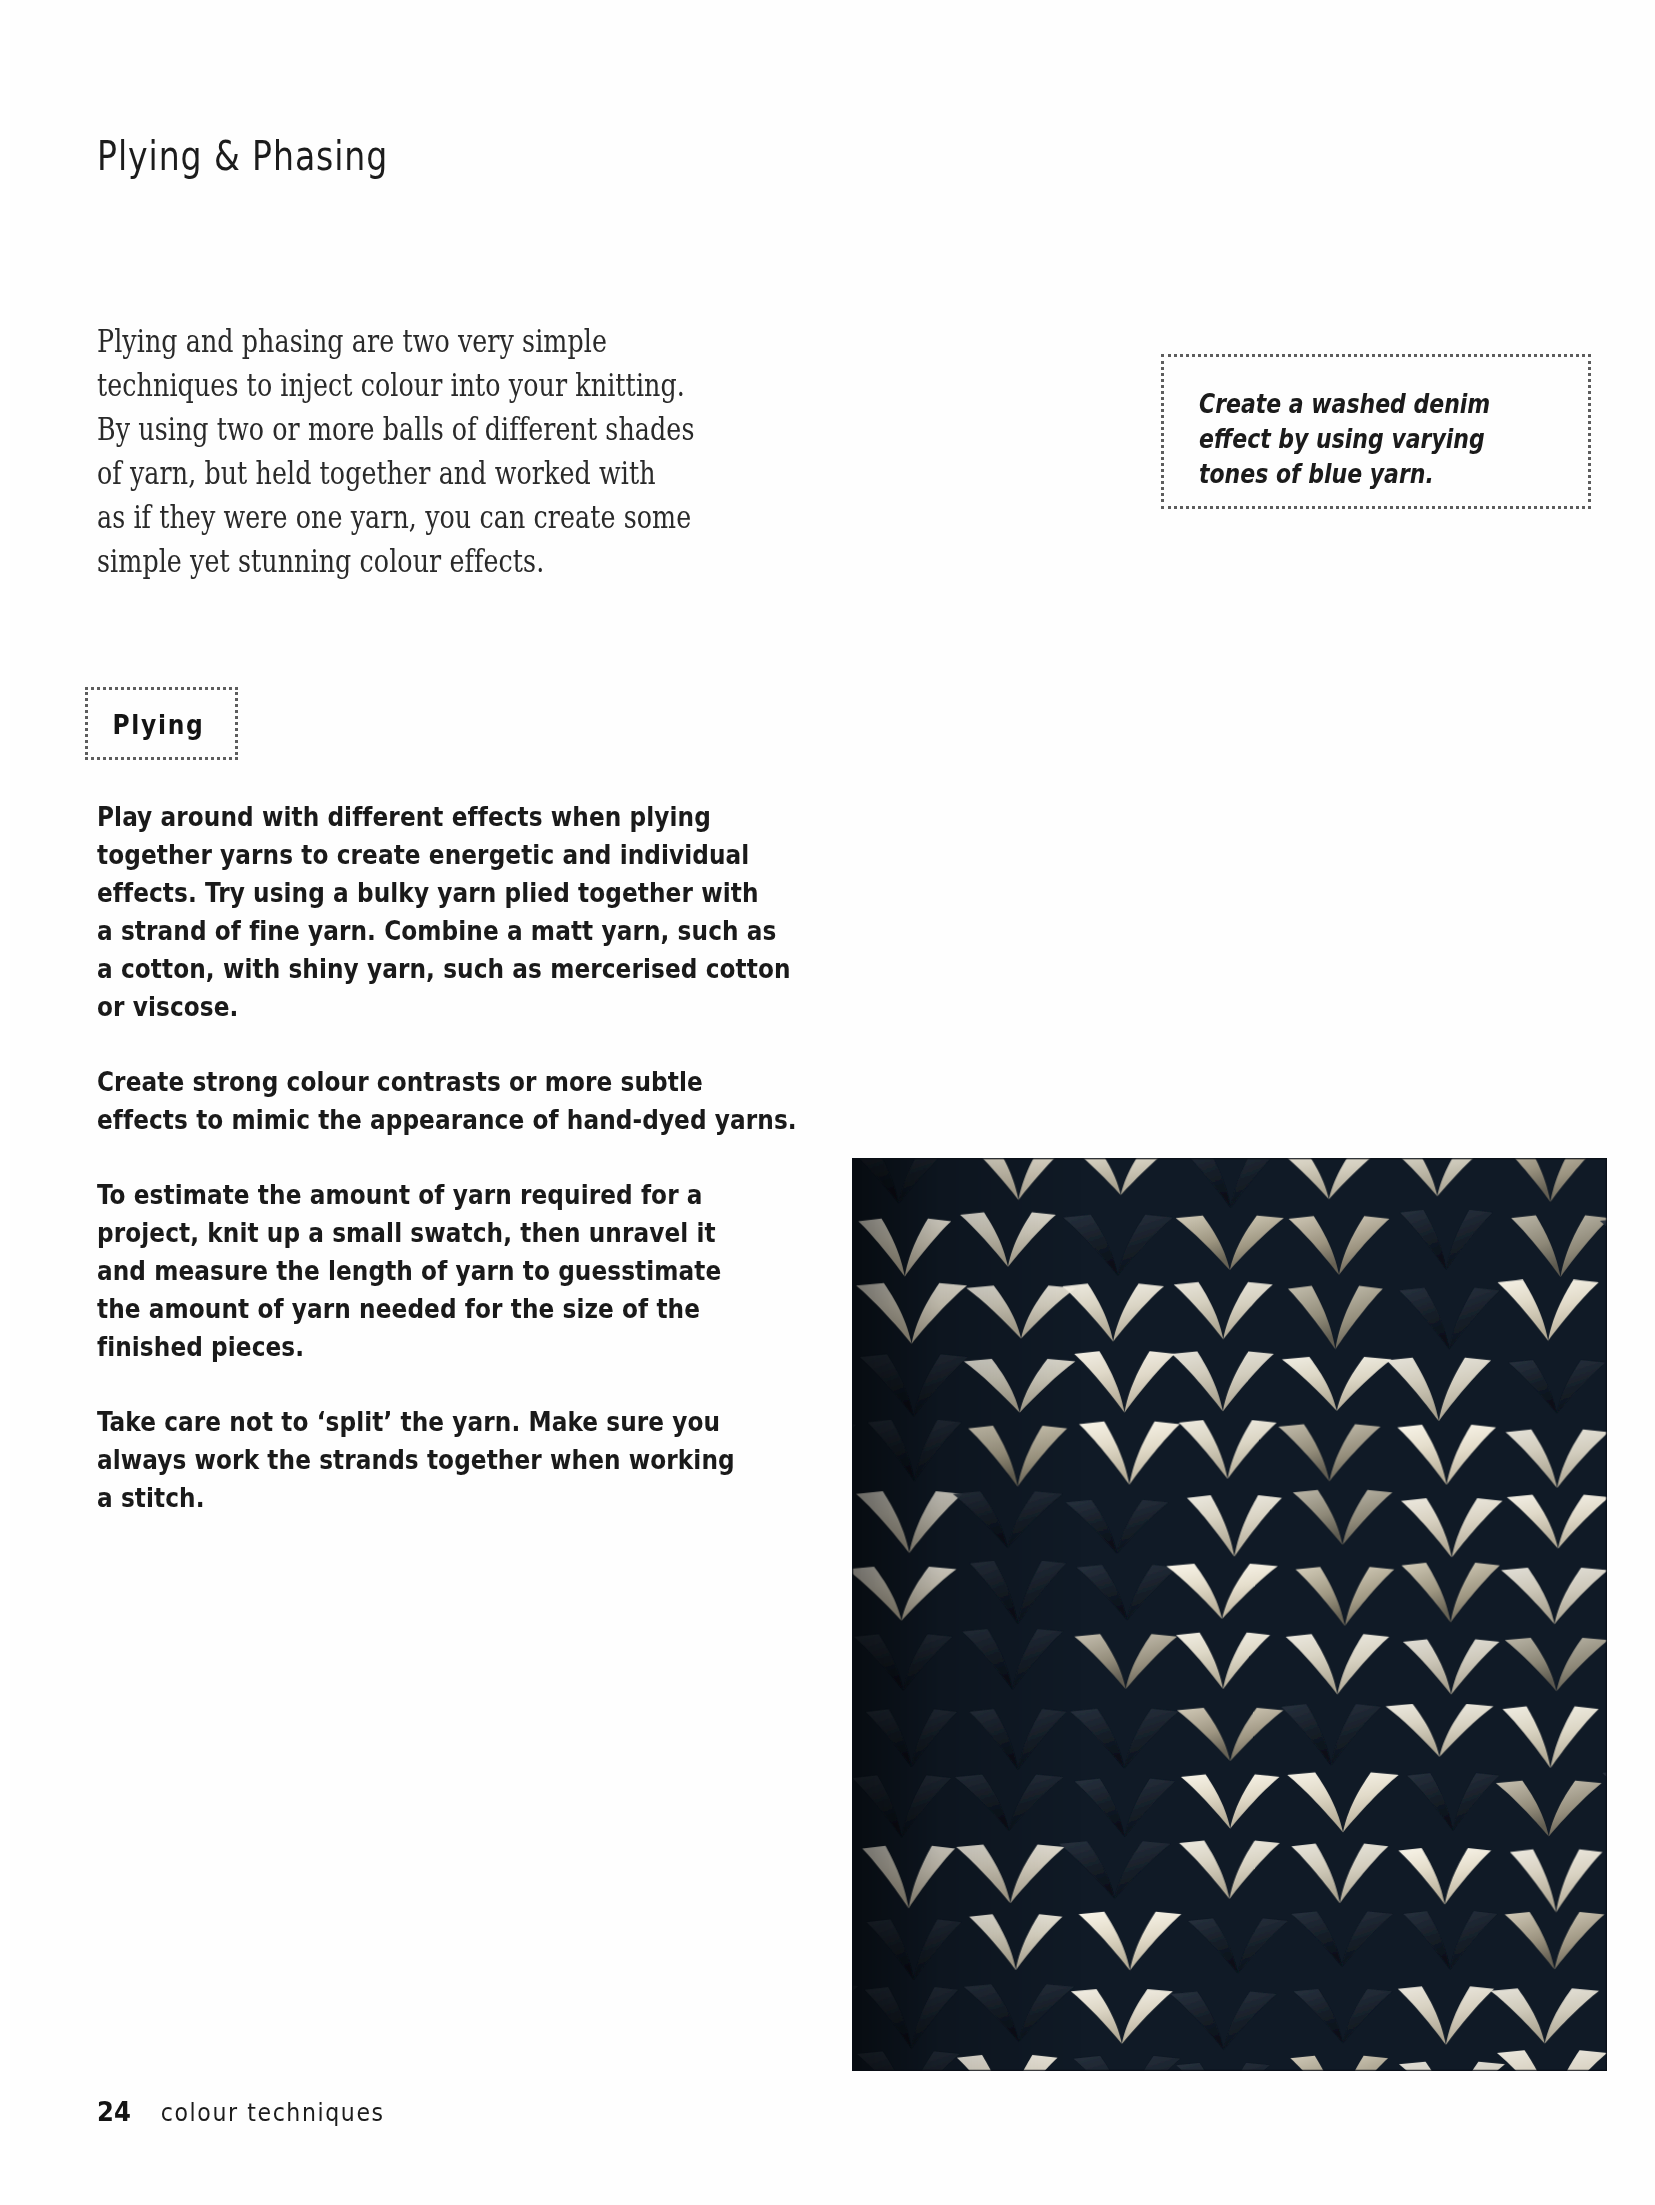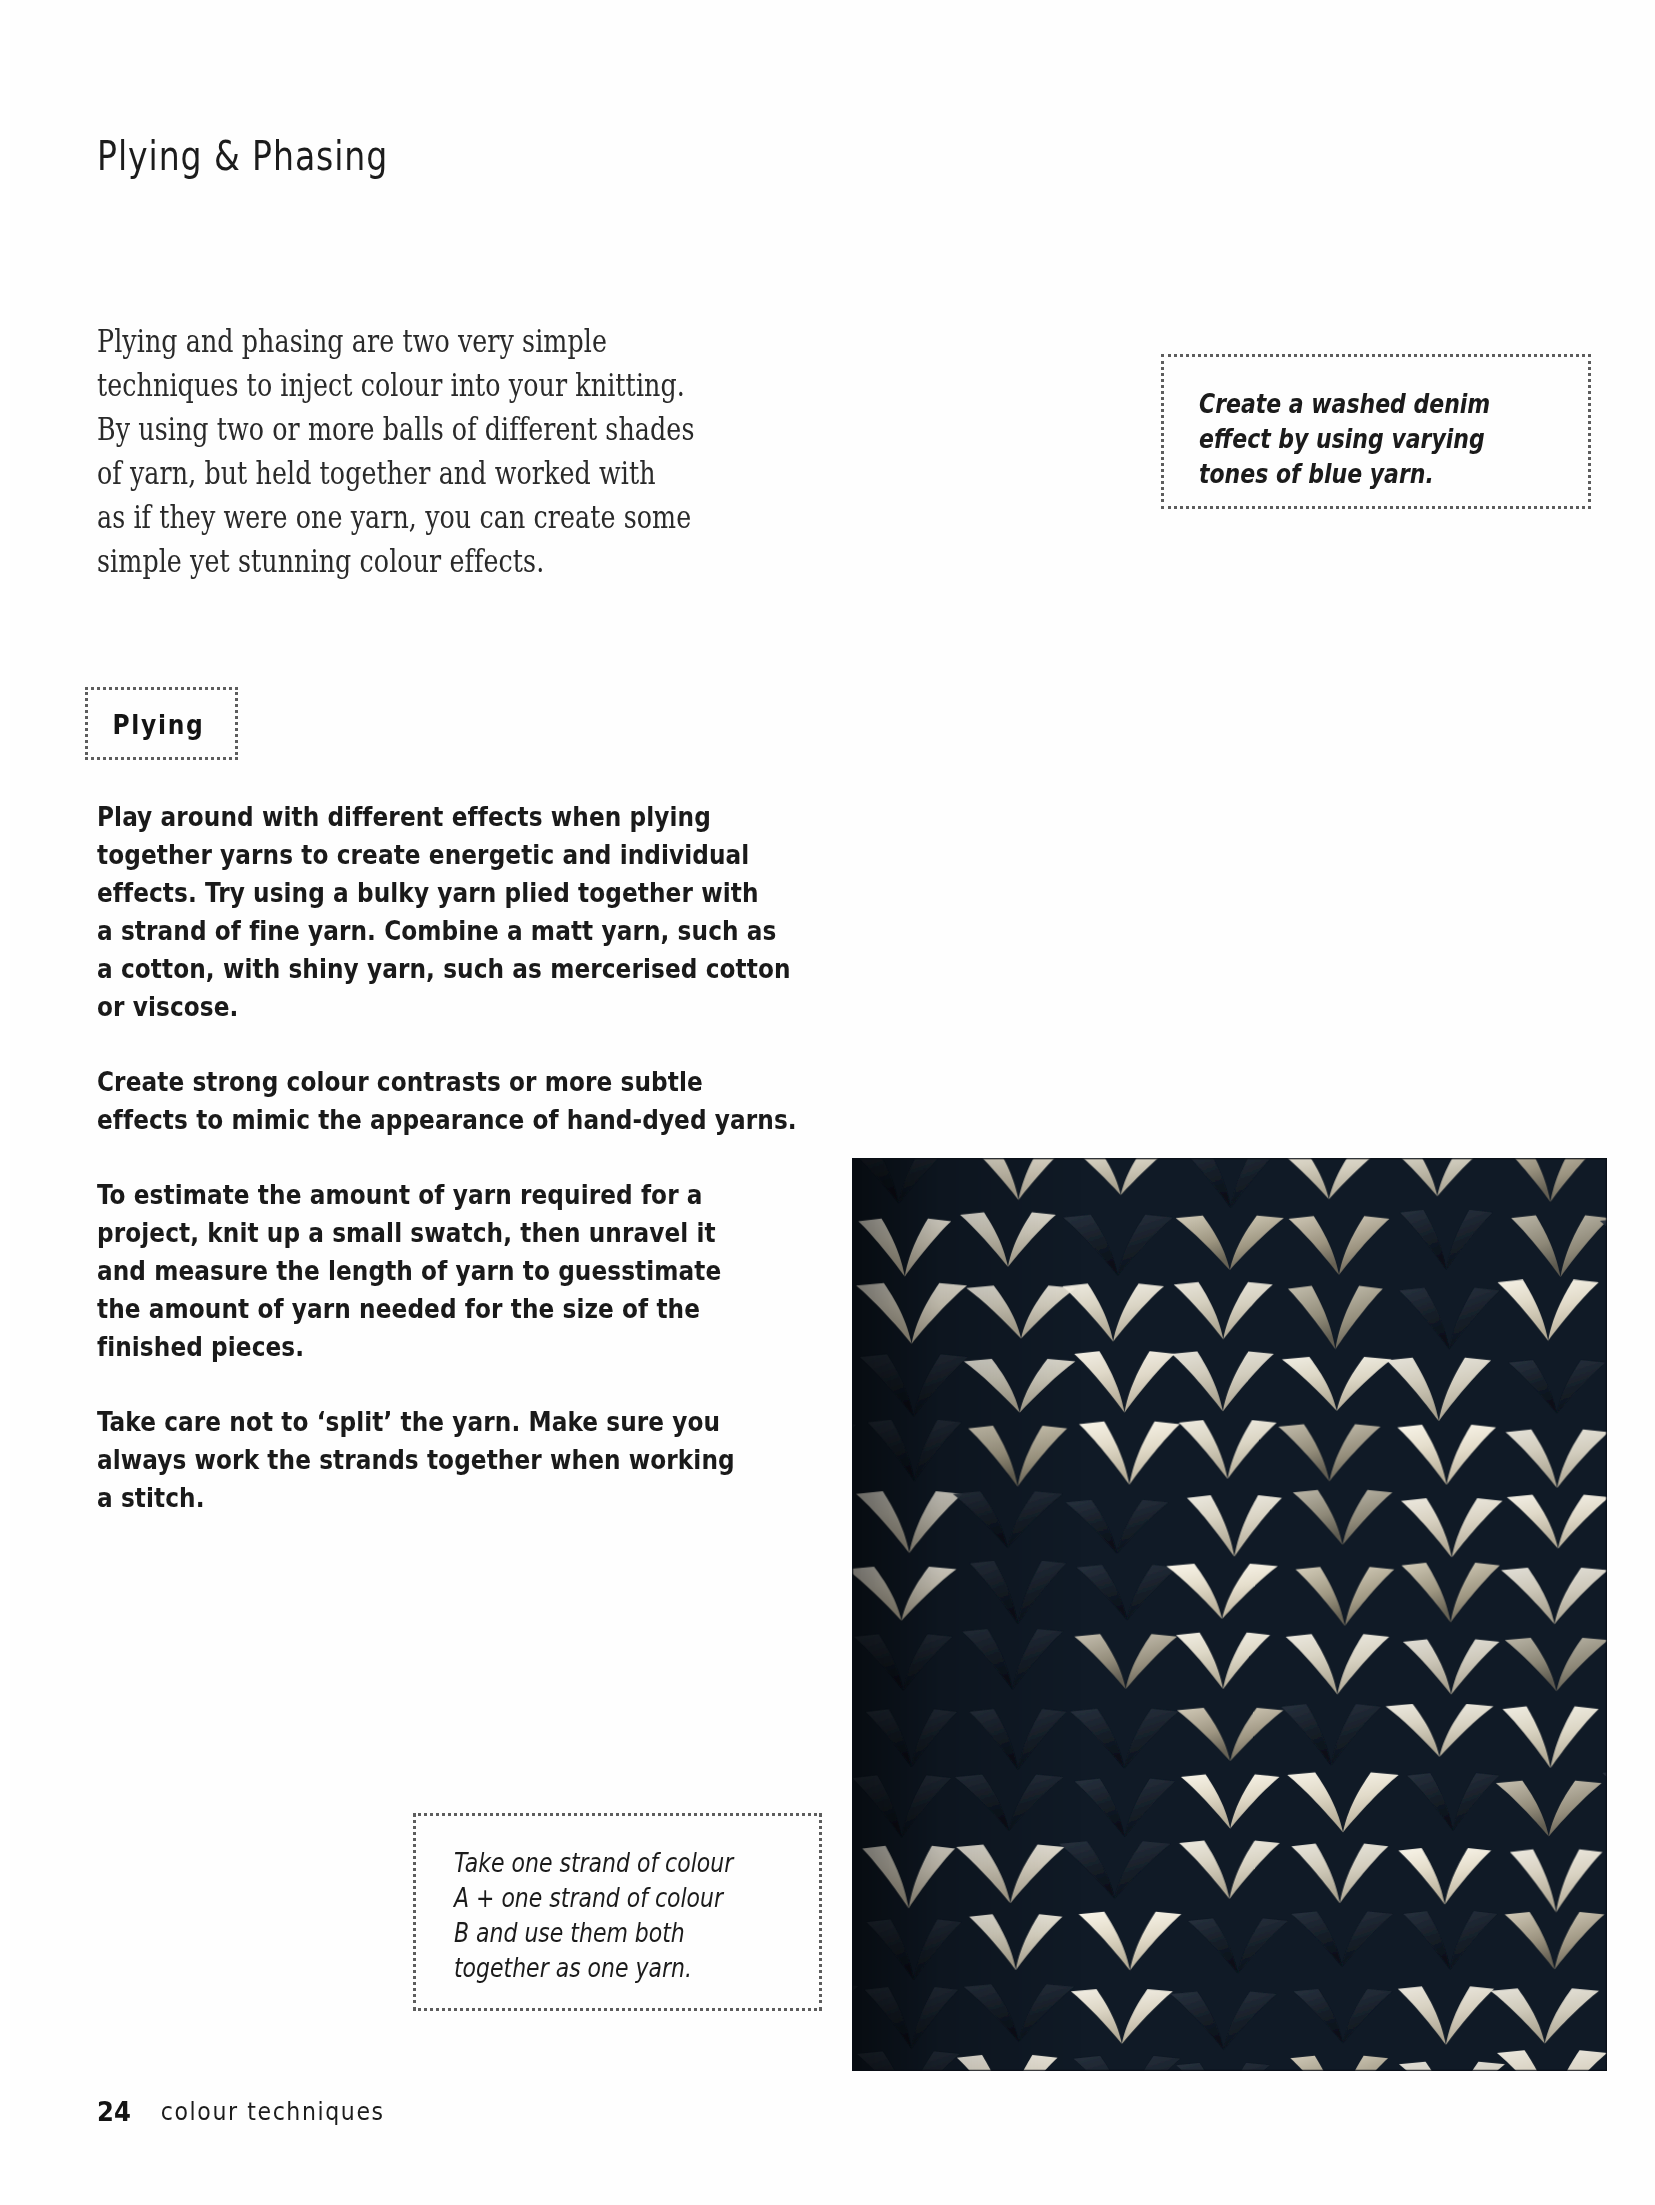--- a/index.html
+++ b/index.html
@@ -153,21 +153,21 @@
     background: #0d1520;
   }
   #swatch-photo svg { display: block; width: 100%; height: 100%; }
 
   
   #page-footer {
     position: absolute;
     left: 87px;
     top: 2096px;
     display: flex;
-    align-items: center;
+    align-items: flex-end;
     gap: 30px;
   }
   #footer-page-number {
     font-family: "DejaVu Sans Condensed", "Liberation Sans Narrow", "Liberation Sans", sans-serif;
     font-weight: 700;
     font-size: 27px;
     color: #141414;
   }
   #footer-section-name {
     font-family: "DejaVu Sans Condensed", "Liberation Sans Narrow", "Liberation Sans", sans-serif;
@@ -229,28 +229,20 @@
     </p>
 
     <p class="body-par">
       <span class="ln">Take care not to ‘split’ the yarn. Make sure you</span>
       <span class="ln">always work the strands together when working</span>
       <span class="ln">a stitch.</span>
     </p>
 
   </div>
 
-  <div id="callout-strand" class="dotted-box">
-    <div class="callout-text">
-      <span class="ln">Take one strand of colour</span>
-      <span class="ln">A + one strand of colour</span>
-      <span class="ln">B and use them both</span>
-      <span class="ln">together as one yarn.</span>
-    </div>
-  </div>
 
   <div id="swatch-photo">
     <svg viewBox="0 0 1108 1340" preserveAspectRatio="none" aria-hidden="true">
       <defs>
         <linearGradient id="yarnLight" x1="0" y1="0" x2="0.2" y2="1">
           <stop offset="0%" stop-color="#fbf7ec"></stop>
           <stop offset="45%" stop-color="#e6dfcd"></stop>
           <stop offset="100%" stop-color="#b9b09a"></stop>
         </linearGradient>
         <linearGradient id="yarnMid" x1="0" y1="0" x2="0.3" y2="1">

